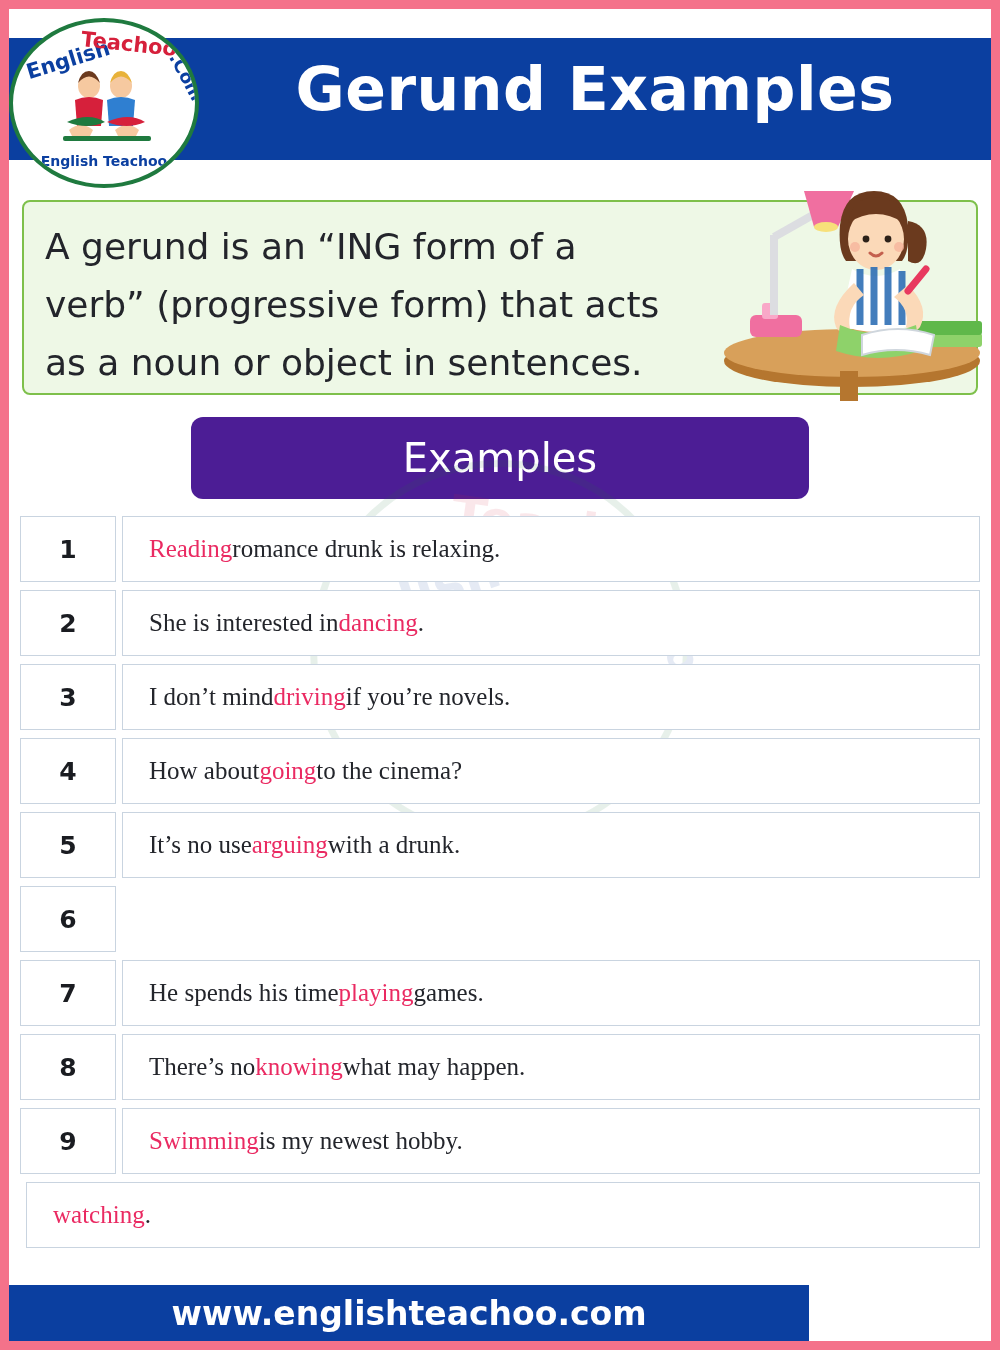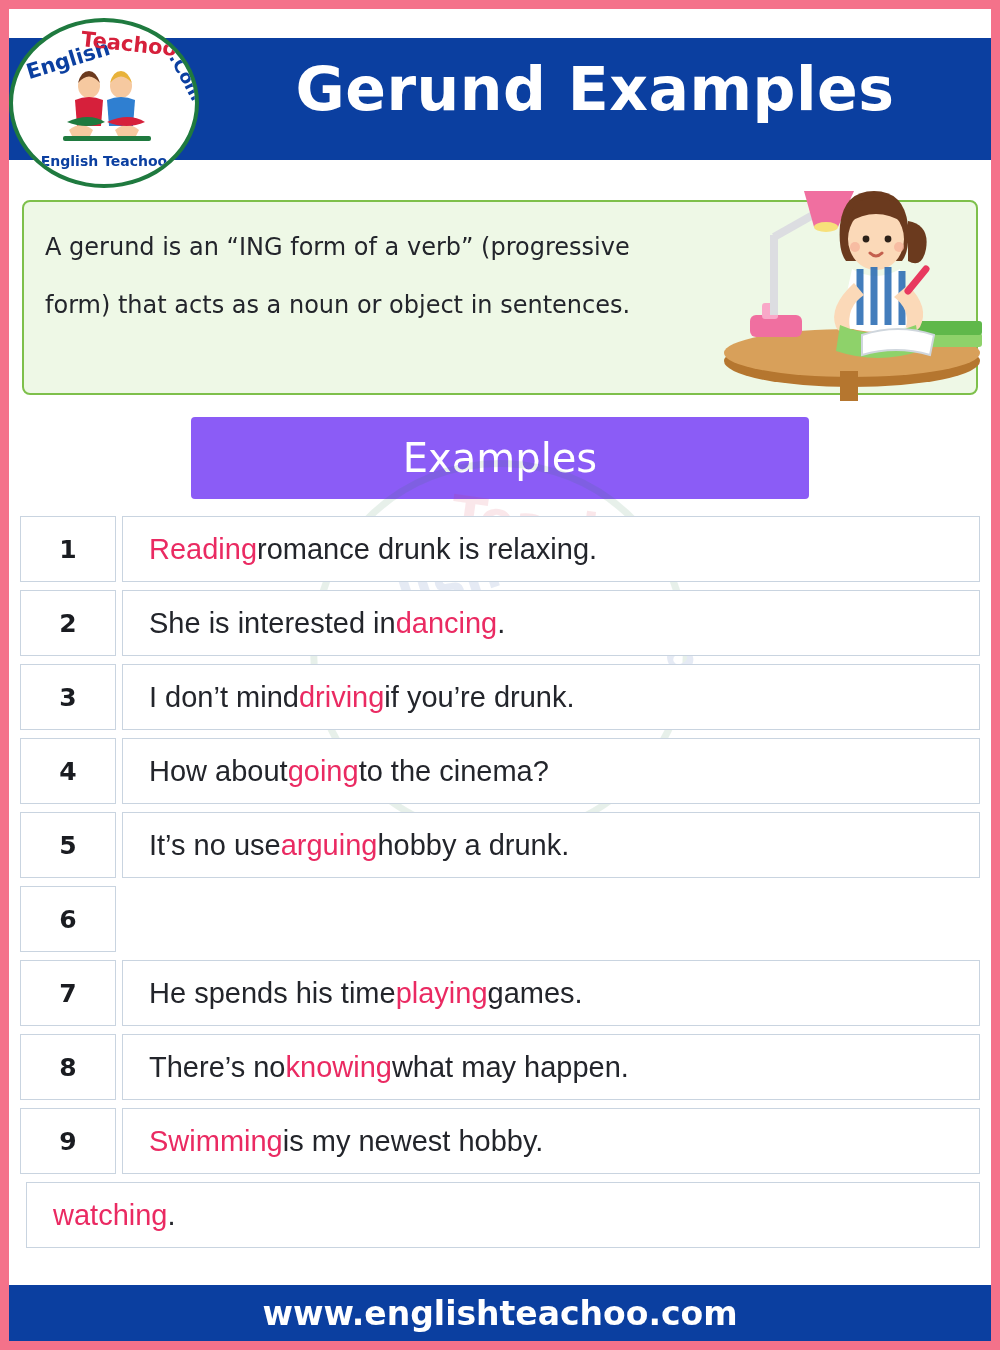--- a/index.html
+++ b/index.html
@@ -109,37 +109,37 @@
     background: #eef8e6;
     border: 2px solid #7ec04b;
     border-radius: 8px;
   }
   .def-text {
     position: absolute;
     left: 45px;
     top: 218px;
     width: 640px;
     color: #23252b;
-    font-size: 24px;
+    font-size: 36px;
     line-height: 58px;
     font-family: "DejaVu Sans", sans-serif;
   }
 
   
   .girl-art { position: absolute; left: 712px; top: 165px; }
 
   
   .examples-banner {
     position: absolute;
     left: 191px;
     top: 417px;
     width: 618px;
     height: 82px;
-    background: #8b5cf6;
-    border-radius: 4px;
+    background: #4c1d95;
+    border-radius: 12px;
     display: flex;
     align-items: center;
     justify-content: center;
   }
   .examples-banner span {
     color: #ffffff;
     font-size: 40px;
     font-family: "DejaVu Sans", sans-serif;
   }
 
@@ -198,34 +198,34 @@
     font-family: "DejaVu Sans", sans-serif;
   }
   .cell-text {
     flex: 1;
     margin-left: 6px;
     border: 1.5px solid #c9d4e0;
     box-sizing: border-box;
     display: flex;
     align-items: center;
     padding-left: 26px;
-    font-size: 29px;
+    font-size: 25px;
     color: #23252b;
     background: #ffffff;
-    font-family: Liberation Sans, sans-serif;
+    font-family: Liberation Serif, serif;
     text-align: center;
   }
   .hl { color: #ea2a62; }
 
   
   .footer-bar {
     position: absolute;
     left: 9px;
     top: 1285px;
-    width: 982px;
+    width: 800px;
     height: 56px;
     background: #0b3fa0;
     display: flex;
     align-items: center;
     justify-content: center;
   }
   .footer-bar span {
     color: #ffffff;
     font-size: 33px;
     font-weight: bold;
@@ -328,39 +328,39 @@
         <span class="hl">dancing</span>
         <span>.</span>
     </div>
   </div>
 
   <div class="row">
     <div class="cell-num">3</div>
     <div class="cell-text">
       <span>I don’t mind </span>
         <span class="hl">driving</span>
-        <span> if you’re drunk.</span>
+        <span> if you’re novels.</span>
     </div>
   </div>
 
   <div class="row">
     <div class="cell-num">4</div>
     <div class="cell-text">
       <span>How about </span>
         <span class="hl">going</span>
         <span> to the cinema?</span>
     </div>
   </div>
 
   <div class="row">
     <div class="cell-num">5</div>
     <div class="cell-text">
       <span>It’s no use </span>
         <span class="hl">arguing</span>
-        <span> hobby a drunk.</span>
+        <span> with a drunk.</span>
     </div>
   </div>
 
   <div class="row">
     <div class="cell-num">6</div>
   </div>
 
   <div class="row">
     <div class="cell-num">7</div>
     <div class="cell-text">

